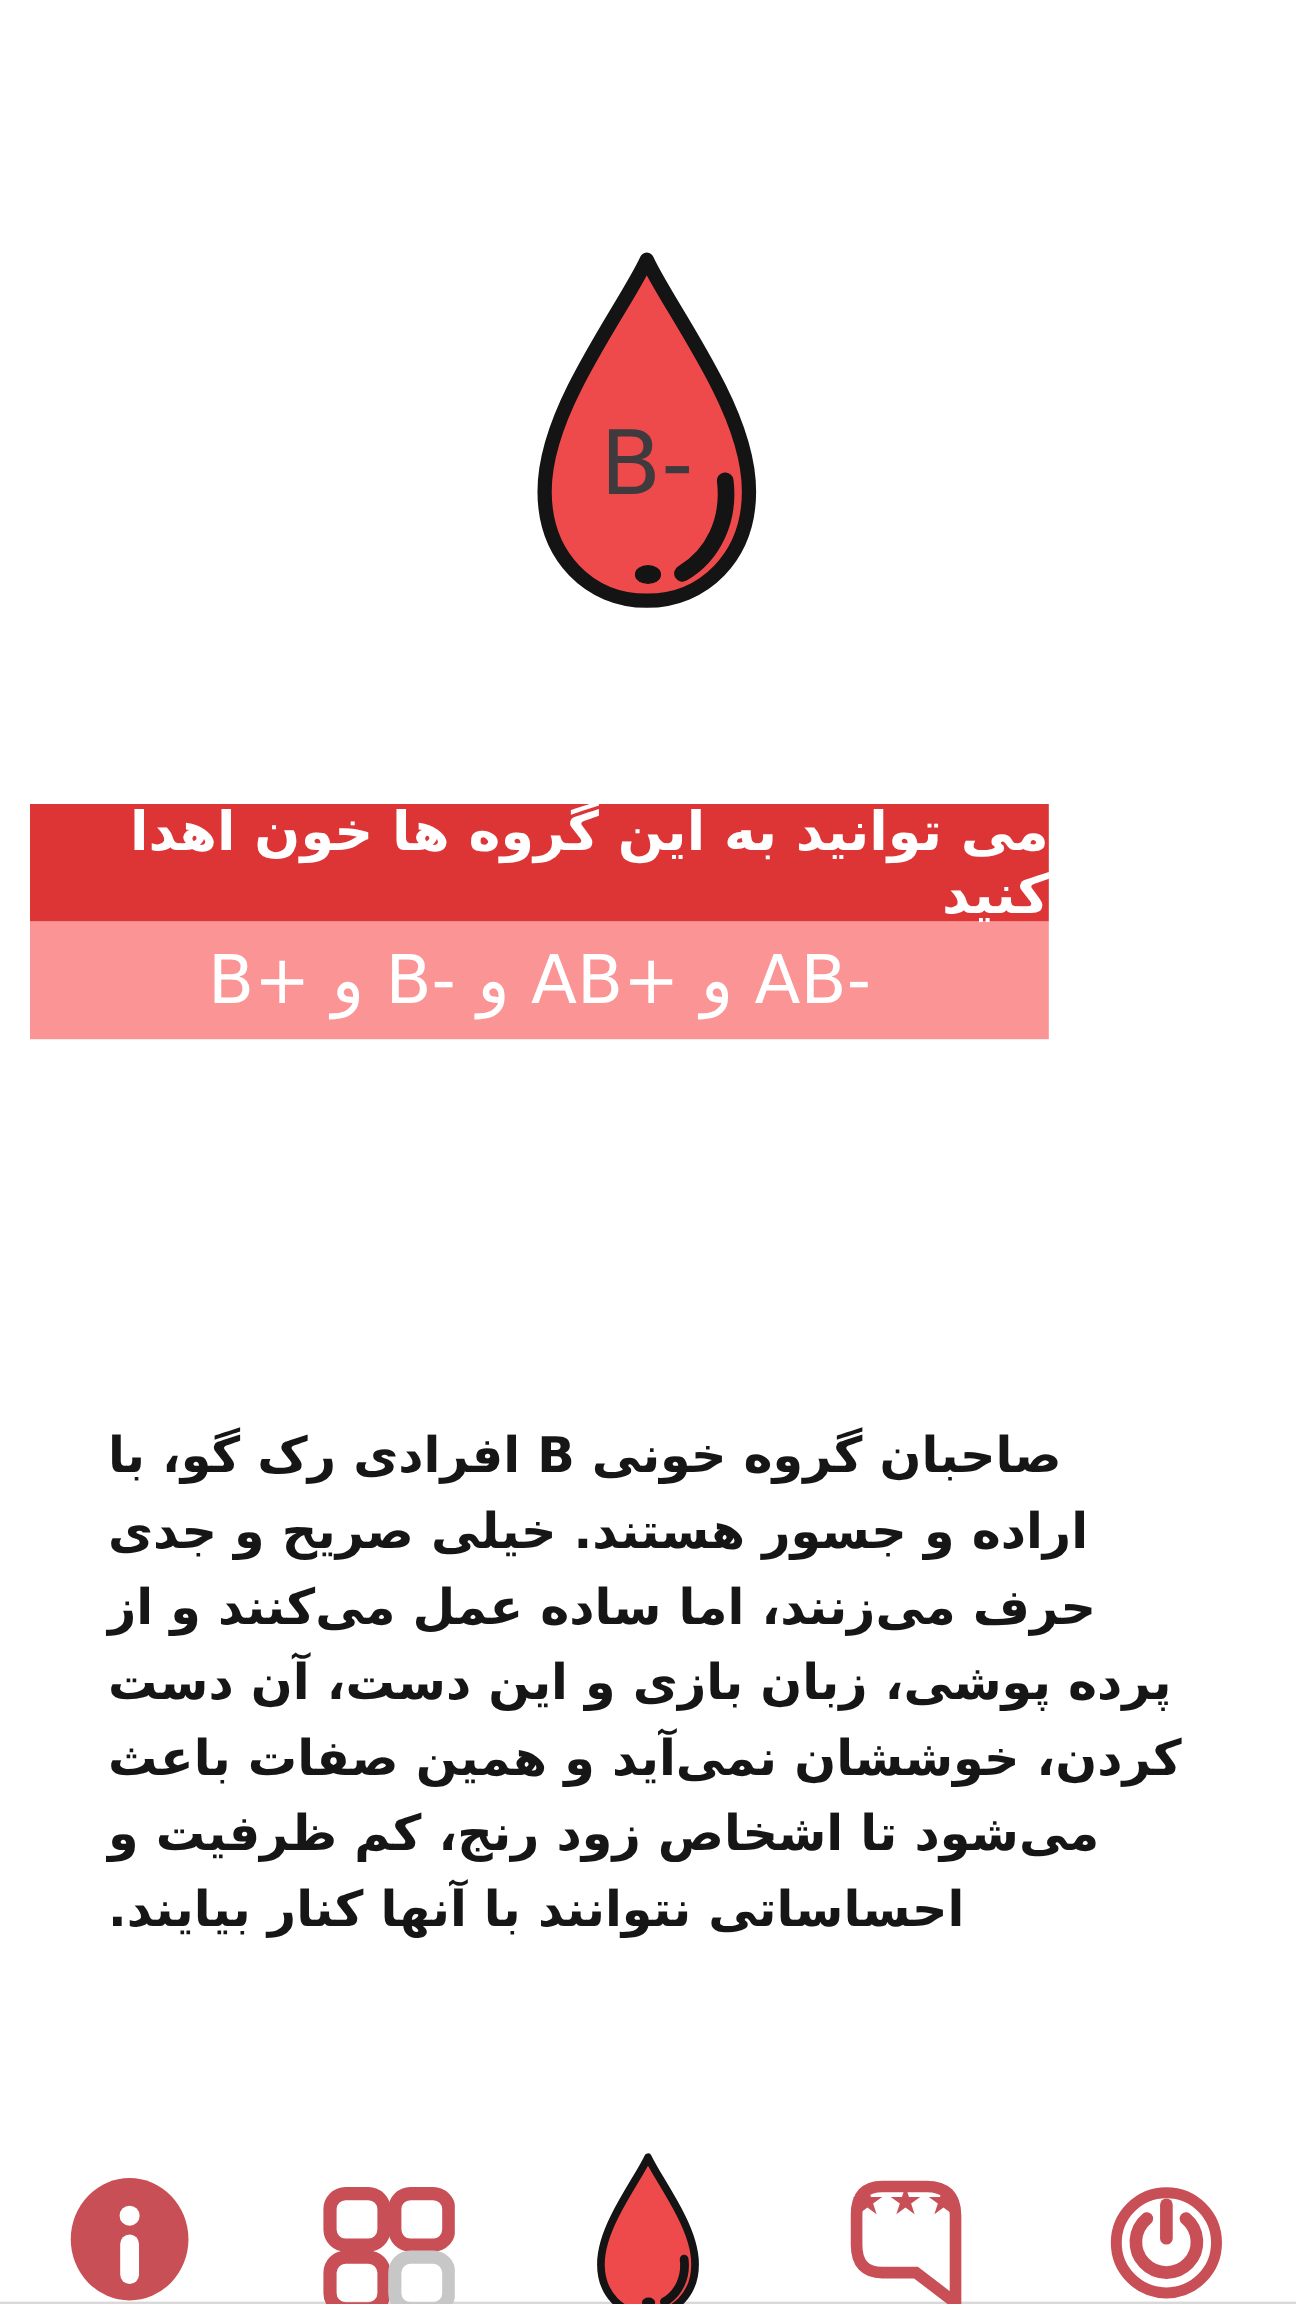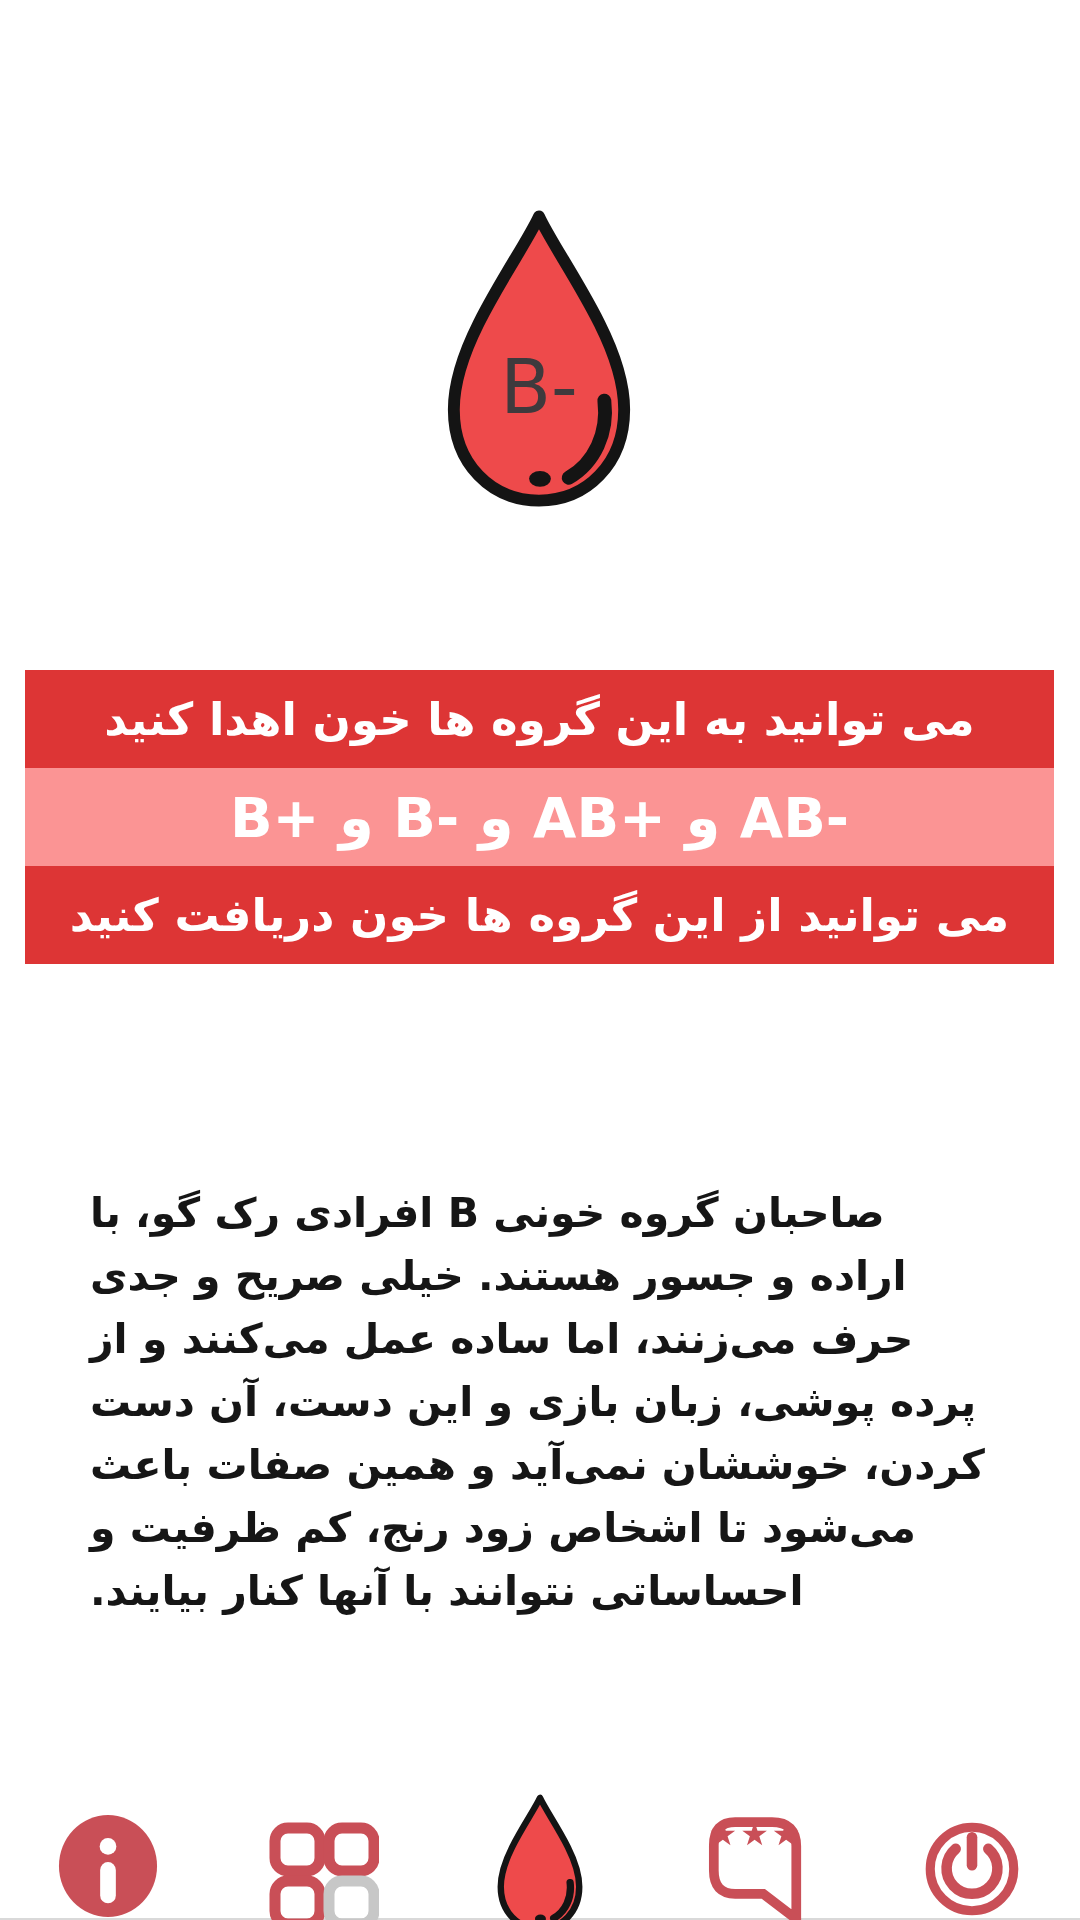--- a/index.html
+++ b/index.html
@@ -16,24 +16,24 @@
   html,body{width:1080px;height:1920px;overflow:hidden;background:#ffffff;}
   body{font-family:"DejaVu Sans",sans-serif;position:relative;}
 
   
   .hero-drop{position:absolute;left:437px;top:206px;width:204px;height:306px;}
   .hero-drop svg{display:block;width:100%;height:100%;}
   .hero-label{position:absolute;left:0;right:0;top:144px;text-align:center;
     font-size:74px;font-weight:400;color:var(--drop_label);line-height:1;}
 
   
-  .compat-table{position:absolute;left:25px;top:670px;width:1029px;border-radius:23px;}
+  .compat-table{position:absolute;left:25px;top:670px;width:849px;border-radius:23px;}
   .compat-row{width:100%;height:98px;display:flex;align-items:center;justify-content:center;color:#ffffff;}
   .row-dark{background:var(--banner_red);direction:rtl;font-weight:bold;font-size:45px;}
-  .row-light{background:var(--banner_pink);direction:ltr;font-weight:700;font-size:56px;}
+  .row-light{background:var(--banner_pink);direction:ltr;font-weight:400;font-size:56px;}
 
   
   .description{position:absolute;left:90px;top:1182px;width:900px;direction:rtl;
     text-align:left;font-weight:bold;font-size:41px;line-height:63px;color:var(--ink);}
 
   
   .bottom-edge{position:absolute;left:0;right:0;bottom:0;height:2px;background:#d9d9d9;}
 
   
   .bottom-nav{position:absolute;left:0;right:0;bottom:0;height:140px;display:flex;}
@@ -58,21 +58,20 @@
     <path d="M103 10 C92 34 64 74 42 118 C28 146 17 176 17 205 C17 260 55 297 103 297 C151 297 189 260 189 205 C189 176 178 146 164 118 C142 74 114 34 103 10 Z" fill="var(--drop_red)" stroke="var(--outline_black)" stroke-width="12" stroke-linejoin="round"></path>
     <path d="M169 196 C173 229 159 259 133 274" fill="none" stroke="var(--outline_black)" stroke-width="14" stroke-linecap="round"></path>
     <ellipse cx="104" cy="275" rx="11" ry="8" fill="var(--outline_black)"></ellipse>
   </svg>
   <div class="hero-label">B-</div>
 </div>
 
 <div class="compat-table">
   <div class="compat-row row-dark">می توانید به این گروه ها خون اهدا کنید</div>
   <div class="compat-row row-light">B+ و B- و AB+ و AB-</div>
-  <div class="compat-row row-dark">می توانید از این گروه ها خون دریافت کنید</div>
 </div>
 
 <div class="description">صاحبان گروه خونی B افرادی رک گو، با اراده و جسور هستند. خیلی صریح و جدی حرف می‌زنند، اما ساده عمل می‌کنند و از پرده پوشی، زبان بازی و این دست، آن دست کردن، خوششان نمی‌آید و همین صفات باعث می‌شود تا اشخاص زود رنج، کم ظرفیت و احساساتی نتوانند با آنها کنار بیایند.</div>
 
 <div class="bottom-edge"></div>
 
 <div class="bottom-nav">
 
   <div class="nav-item nav-info">
     <svg width="102" height="104" viewBox="0 0 104 104">

